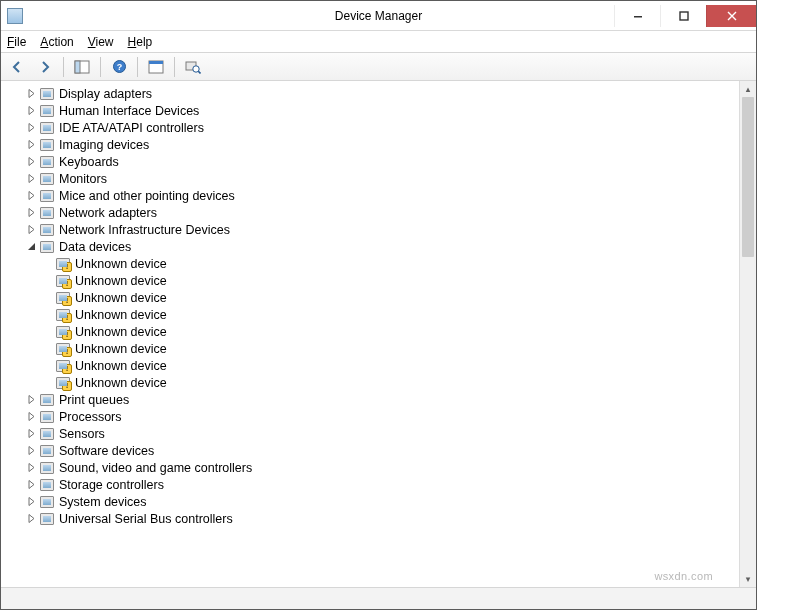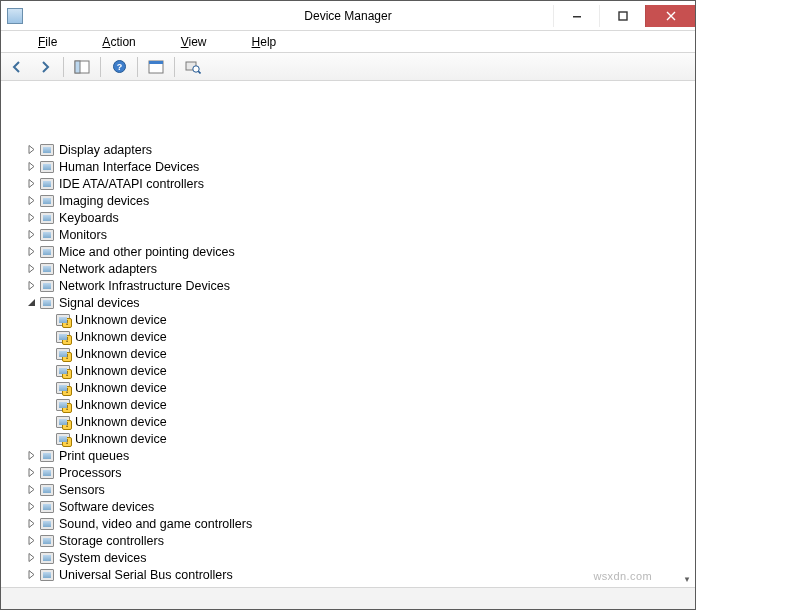--- a/index.html
+++ b/index.html
@@ -1,39 +1,39 @@
 <!DOCTYPE html>
 <html><head>
 <meta charset="utf-8">
 <style>
   * { box-sizing: border-box; margin: 0; padding: 0; }
   html, body { width: 800px; height: 610px; overflow: hidden; font-family: "Segoe UI", Tahoma, sans-serif; font-size: 12px; background: #fff; }
-  .window { width: 696px; height: 610px; border: 1px solid #5a5a5a; display: flex; flex-direction: column; background: #fff; }
+  .window { width: 757px; height: 610px; border: 1px solid #5a5a5a; display: flex; flex-direction: column; background: #fff; }
 
   
   .titlebar { height: 30px; background: #fff; border-bottom: 1px solid #d9d9d9; display: flex; align-items: center; position: relative; }
   .titlebar .sys-icon { width: 16px; height: 16px; margin: 0 6px; background: linear-gradient(#cfe3f4,#9ec4e5); border: 1px solid #6a8fad; }
   .titlebar .title-text { position: absolute; left: 0; right: 0; text-align: center; font-size: 12px; color: #000; pointer-events: none; }
   .win-controls { margin-left: auto; display: flex; height: 22px; }
   .win-btn { width: 46px; height: 22px; display: flex; align-items: center; justify-content: center; border-left: 1px solid rgba(0,0,0,.08); background: #fff; }
   .win-btn.close { background: #c75050; color: #fff; width: 50px; }
   .win-btn svg { width: 10px; height: 10px; }
 
   
   .menubar { height: 21px; display: flex; align-items: center; padding: 0 6px; gap: 14px; font-size: 12px; }
-  .menu-item { cursor: default; margin-left: 31px; }
+  .menu-item { cursor: default; }
   .menu-item .ul { text-decoration: underline; }
 
   
   .toolbar { height: 29px; border-top: 1px solid #d6d6d6; border-bottom: 1px solid #d6d6d6; background: linear-gradient(#fcfcfc,#f1f1f1); display: flex; align-items: center; padding: 0 4px; gap: 4px; }
   .tb-sep { width: 1px; height: 20px; background: #c8c8c8; margin: 0 2px; }
   .tb-btn { width: 24px; height: 24px; display: flex; align-items: center; justify-content: center; border: 1px solid transparent; border-radius: 2px; }
 
   
-  .content { flex: 1; display: flex; border-top: 0; overflow: hidden; align-items: flex-end; }
+  .content { flex: 1; display: flex; border-top: 0; overflow: hidden; }
   .tree-wrap { flex: 1; overflow: hidden; position: relative; background: #fff; }
   .tree { padding: 4px 0 4px 6px; font-size: 12.5px; line-height: 16px; color: #000; }
   .vscroll { width: 17px; background: #f0f0f0; border-left: 1px solid #dcdcdc; position: relative; }
   .vscroll .thumb { position: absolute; left: 2px; right: 2px; top: 16px; height: 160px; background: #cdcdcd; border-radius: 1px; }
   .vscroll .arrow { position: absolute; left: 0; right: 0; height: 16px; display: flex; align-items: center; justify-content: center; color: #606060; font-size: 9px; }
   .vscroll .arrow.up { top: 0; }
   .vscroll .arrow.down { bottom: 0; }
 
   .node { display: flex; align-items: center; height: 17px; white-space: nowrap; }
   .twisty { width: 12px; height: 12px; display: inline-flex; align-items: center; justify-content: center; color: #5b5b5b; flex-shrink: 0; margin-right: 0; }
@@ -243,21 +243,21 @@
           <div class="node">
             <span class="spacer-lvl"></span>
             <span class="twisty">
               <svg viewBox="0 0 9 9">
                 <path d="M1 1 L8 1 L1 8 Z" transform="rotate(180 4.5 4.5)" fill="#404040"></path>
               </svg>
             </span>
             <span class="dev-icon">
               <span class="ic-generic"></span>
             </span>
-            <span>Signal devices</span>
+            <span>Data devices</span>
           </div>
           <div class="node">
             <span class="spacer-lvl"></span>
             <span class="spacer-indent1"></span>
             <span class="twisty"></span>
             <span class="dev-icon">
               <span class="ic-generic ic-warn">
                 <span class="badge">!</span>
               </span>
             </span>

